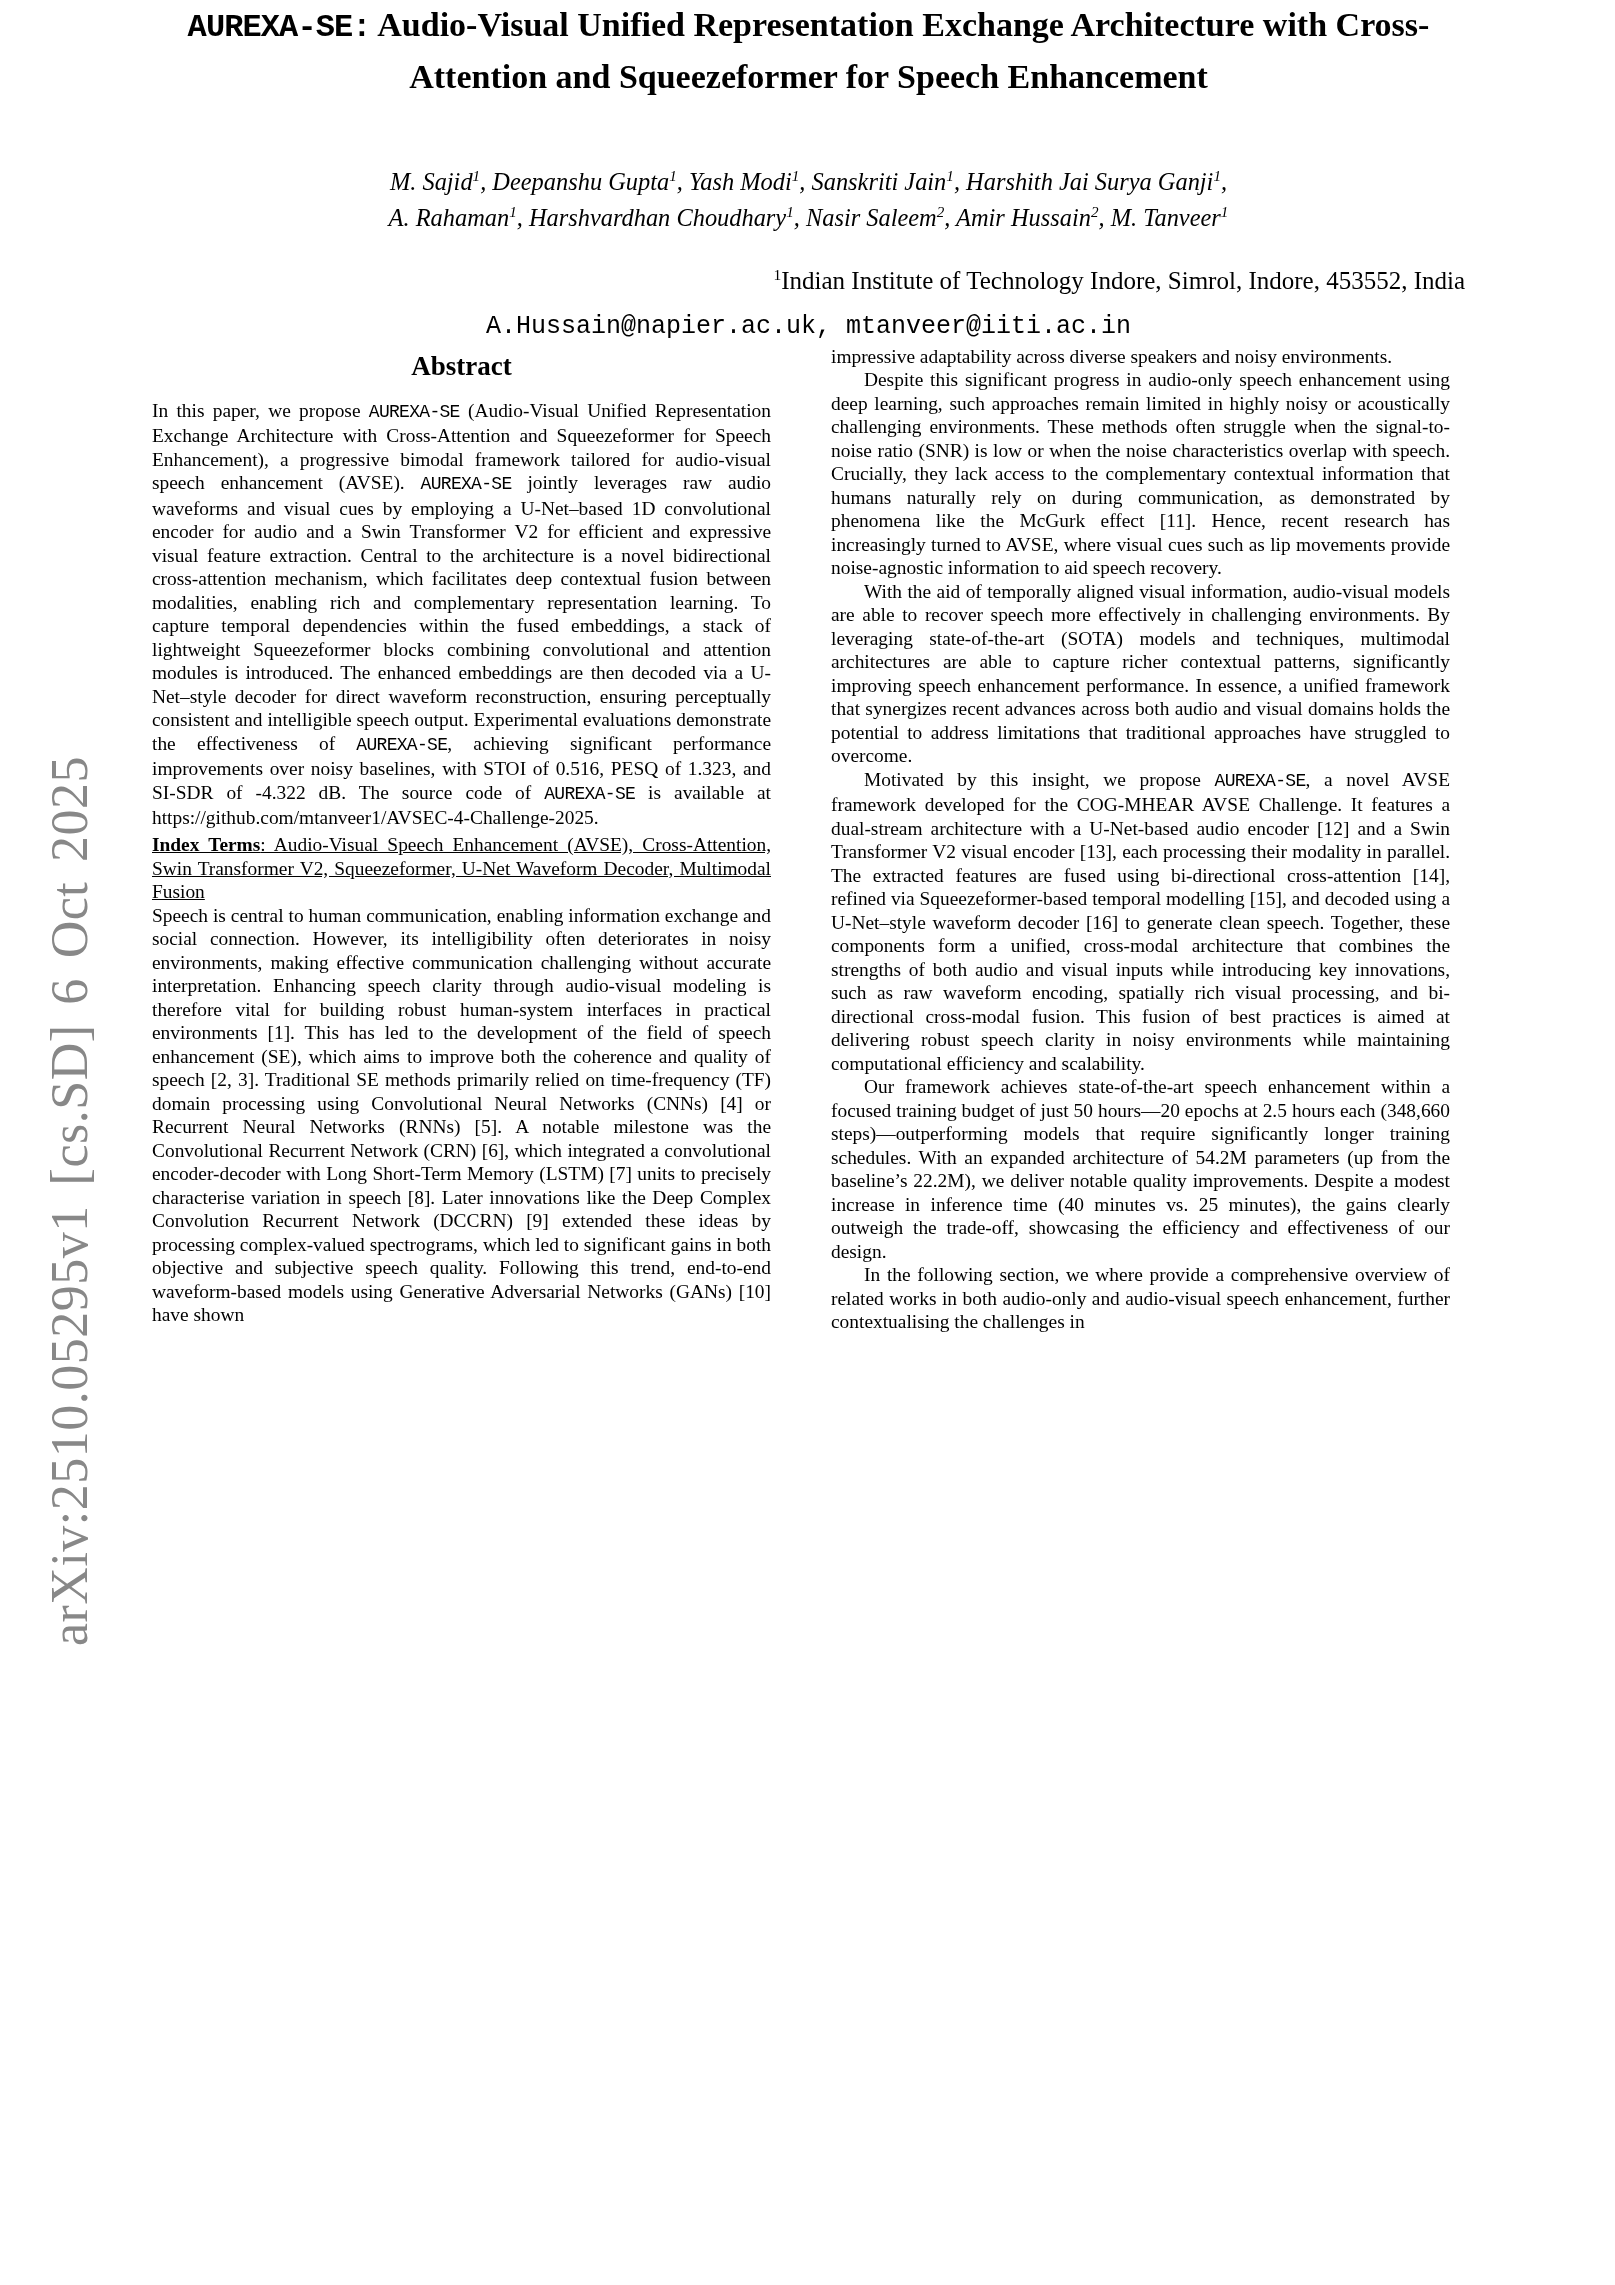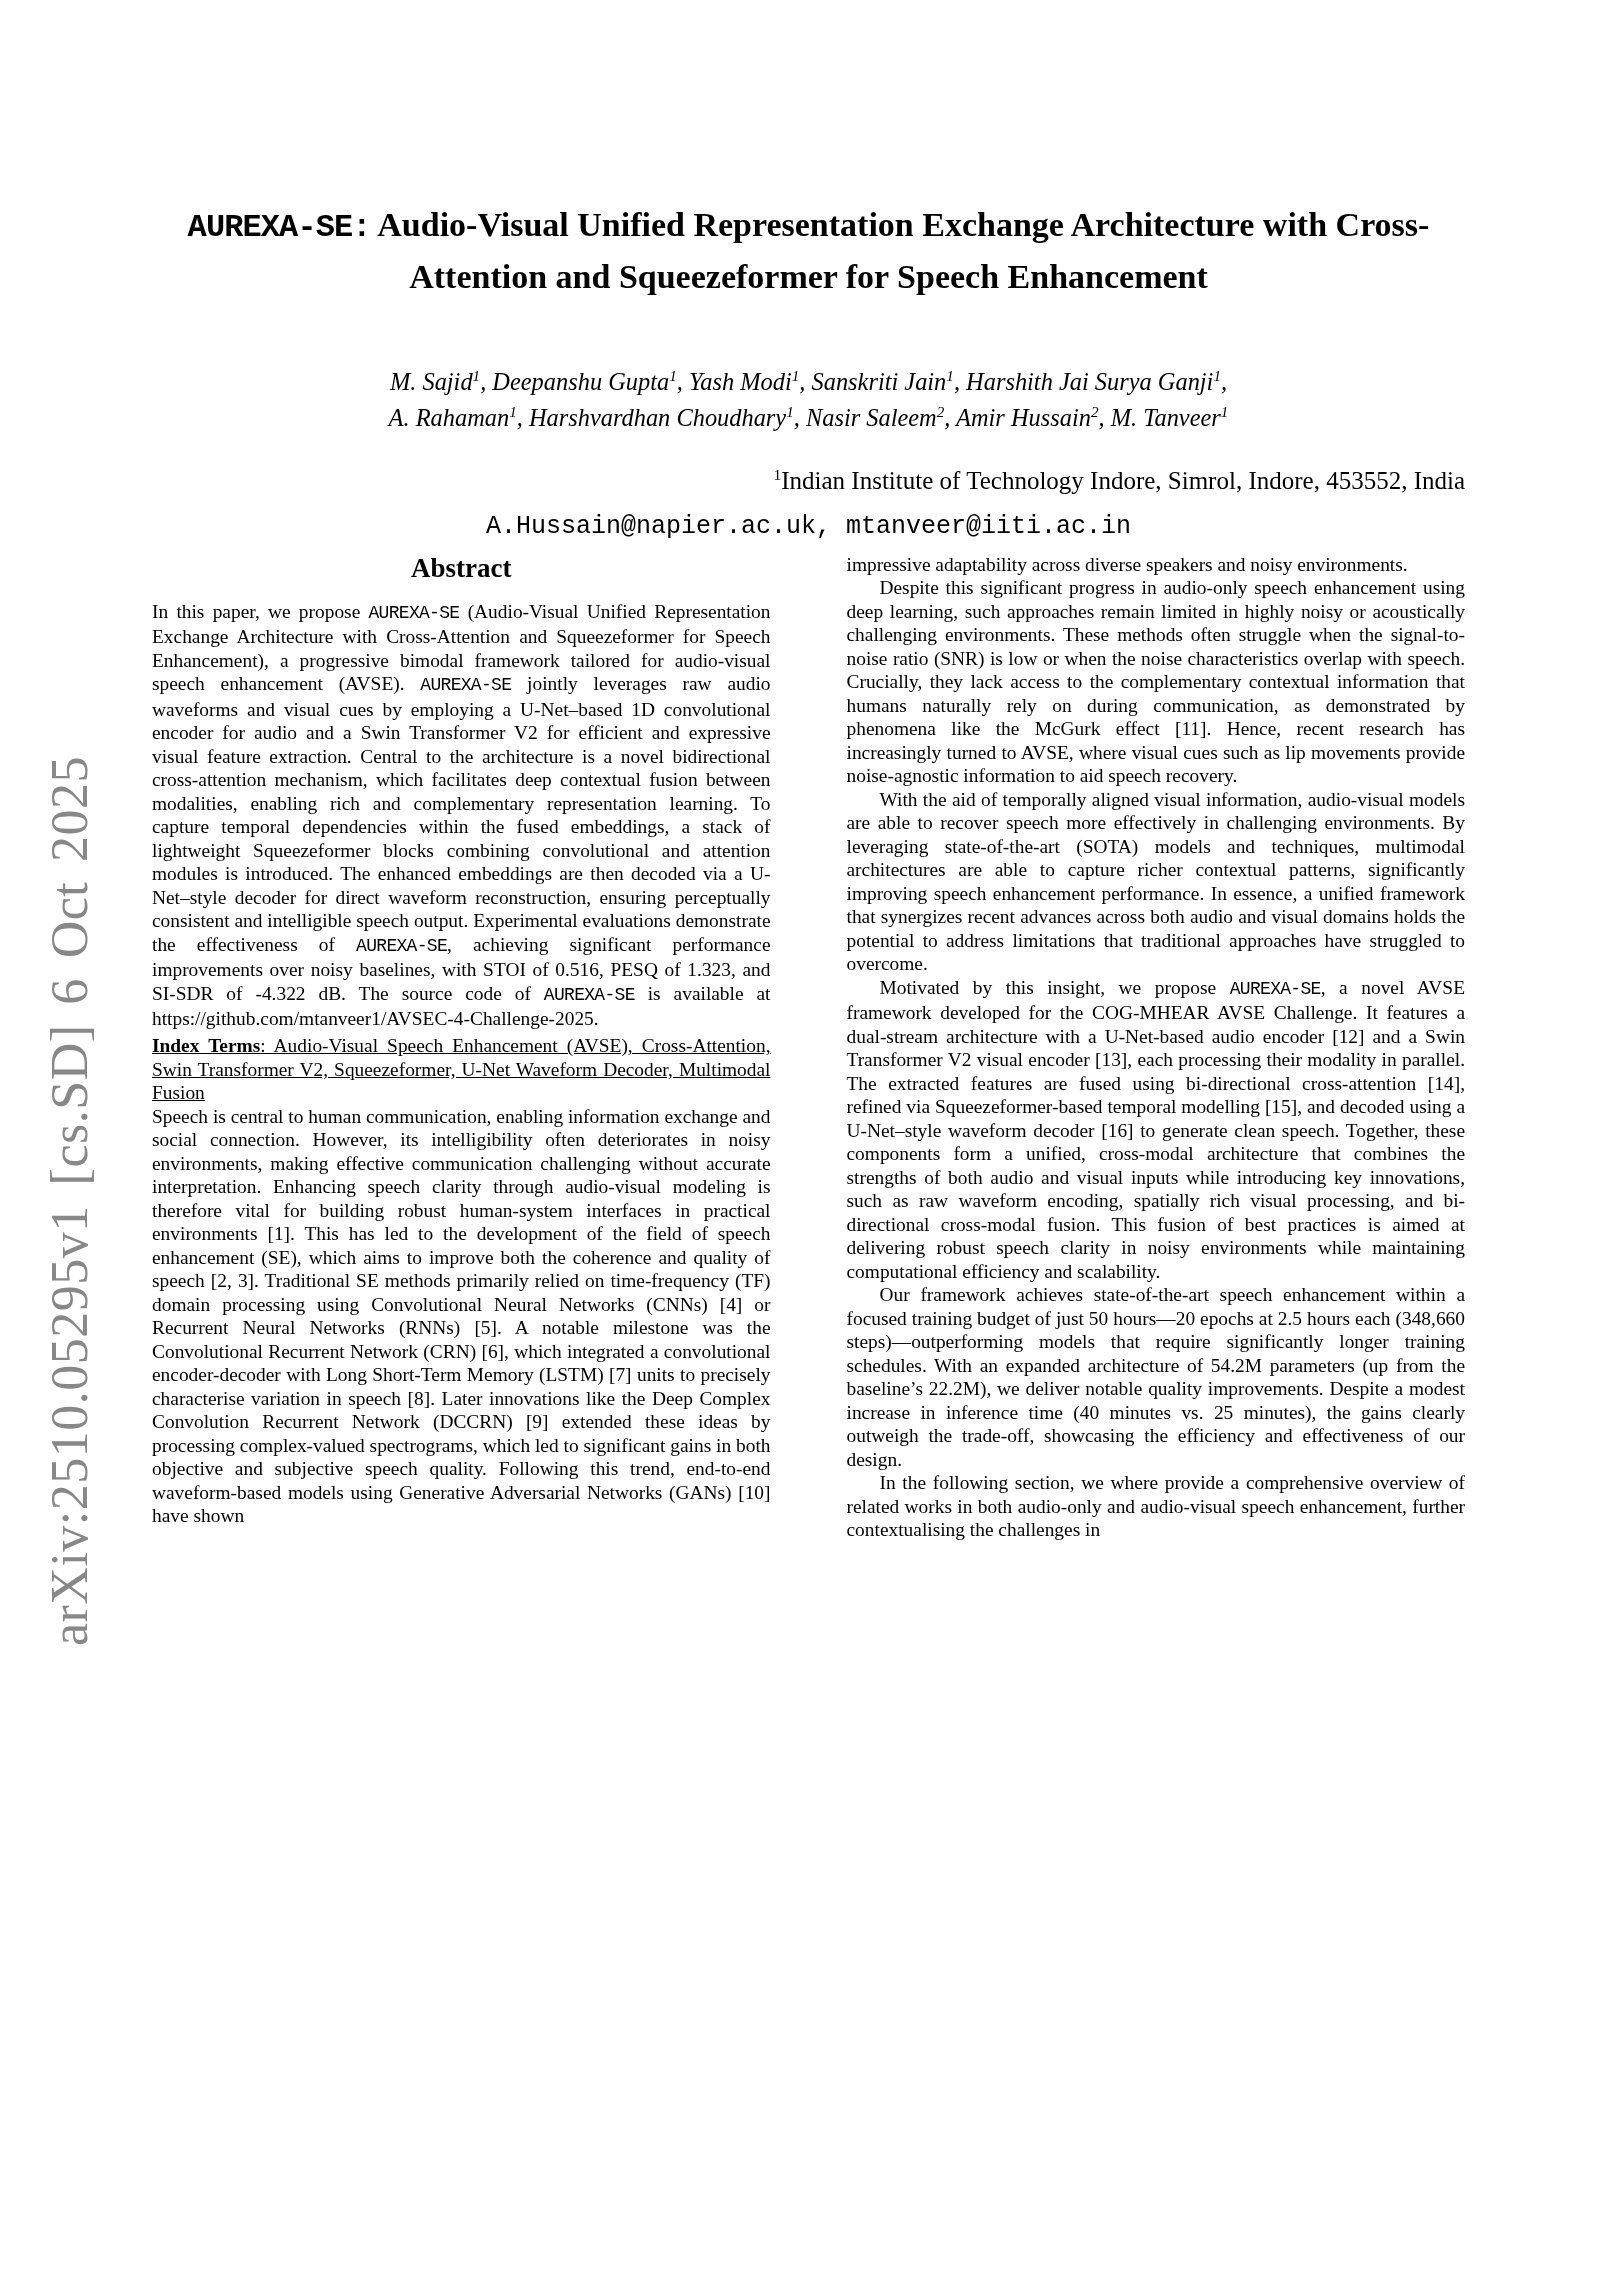--- a/index.html
+++ b/index.html
@@ -12,36 +12,36 @@
     position:absolute;left:69px;top:1201px;
     transform:translate(-50%,-50%) rotate(-90deg);
     white-space:nowrap;font-size:52px;color:#888888;
     word-spacing:6.3px;letter-spacing:0.5px;
     font-family:"Liberation Serif",serif;
   }
 
   .content{position:absolute;left:152px;top:0;width:1313px;}
 
   h1.title{
-    margin:0;padding-top:200px;text-align:center;
+    margin:0;text-align:center;
     font-size:34px;line-height:49px;font-weight:bold;
   }
   .title-mono{font-family:"Liberation Mono","DejaVu Sans Mono",monospace;
     font-size:32px;letter-spacing:-0.9px;font-weight:bold;}
 
   .authors{margin-top:63px;text-align:center;font-style:italic;
     font-size:24.4px;line-height:36px;}
   .authors sup,.affils sup{font-size:62%;line-height:0;}
 
   .affils{margin-top:27px;text-align:right;font-size:25px;line-height:36px;}
 
   .email{margin-top:14.5px;text-align:center;font-size:25px;line-height:25px;}
   .mono{font-family:"Liberation Mono","DejaVu Sans Mono",monospace;}
 
-  .cols{margin-top:14px;display:flex;gap:76px;align-items:flex-start;}
+  .cols{margin-top:6px;display:flex;gap:60px;align-items:center;}
   .col{width:619px;}
 
   h2.centerhead{
     margin:0 0 16.3px 0;text-align:center;
     font-size:27px;line-height:31px;font-weight:bold;
   }
   h2.sec{margin-top:51px;margin-bottom:17px;}
   .secgap{margin-left:13.6px;}
 
   .body-par{

